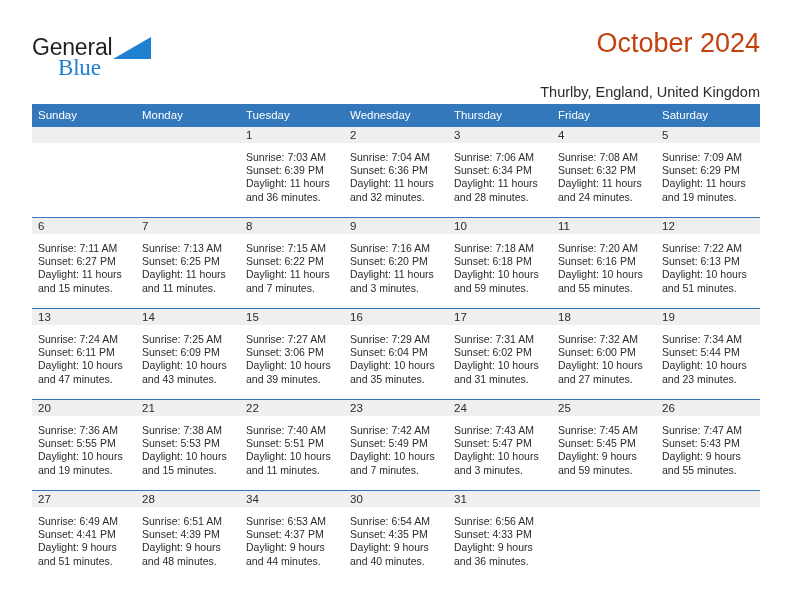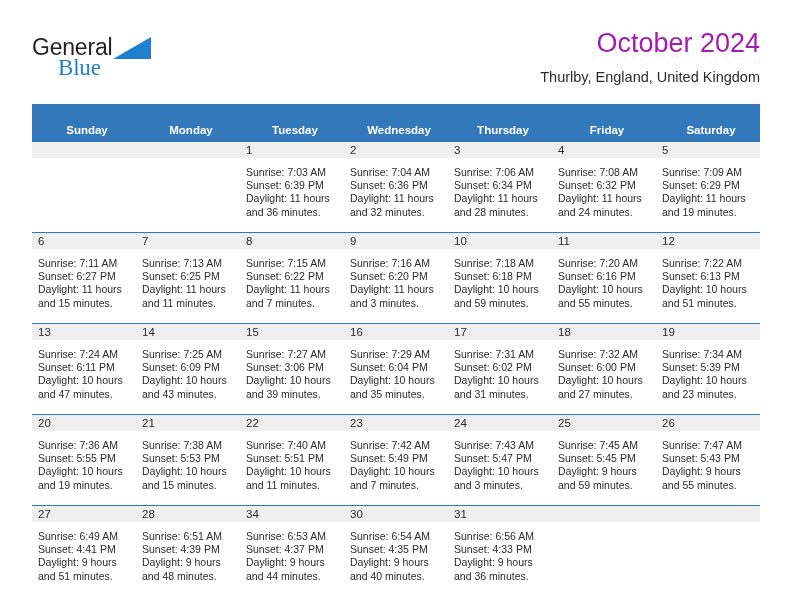--- a/index.html
+++ b/index.html
@@ -66,48 +66,48 @@
   .logo-triangle svg { display: block; }
 
   .title-block {
     position: absolute;
     right: 0;
     top: 0;
     text-align: right;
   }
   .cal-title {
     font-size: 27px;
-    color: #a21caf;
+    color: #c2410c;
     line-height: 34px;
     white-space: nowrap;
   }
   .cal-subtitle {
     font-size: 14.5px;
     color: #2b2b2b;
     line-height: 22px;
-    margin-top: 6px;
+    margin-top: 21px;
     white-space: nowrap;
   }
 
   
   .calendar {
     position: absolute;
     left: 32px;
     top: 104px;
     width: 728px;
     border-collapse: collapse;
     table-layout: fixed;
   }
   .calendar th {
     background: #3478bc;
     color: #ffffff;
-    font-weight: bold;
+    font-weight: normal;
     font-size: 11.5px;
-    text-align: center;
-    padding: 20px 0 5px 6px;
+    text-align: left;
+    padding: 5px 0 5px 6px;
     height: 12px;
     line-height: 13px;
   }
   .calendar td {
     vertical-align: top;
     padding: 0;
     height: 78px;
     border-top: 1.6px solid #3478bc;
   }
   .calendar tr.week-first td {
@@ -400,21 +400,21 @@
                 <div>Daylight: 10 hours</div>
                 <div>and 27 minutes.</div>
               </div>
             </div>
           </td>
           <td>
             <div class="daycell">
               <div class="daynum-band">19</div>
               <div class="details">
                 <div>Sunrise: 7:34 AM</div>
-                <div>Sunset: 5:39 PM</div>
+                <div>Sunset: 5:44 PM</div>
                 <div>Daylight: 10 hours</div>
                 <div>and 23 minutes.</div>
               </div>
             </div>
           </td>
         </tr>
         <tr>
           <td>
             <div class="daycell">
               <div class="daynum-band">20</div>

